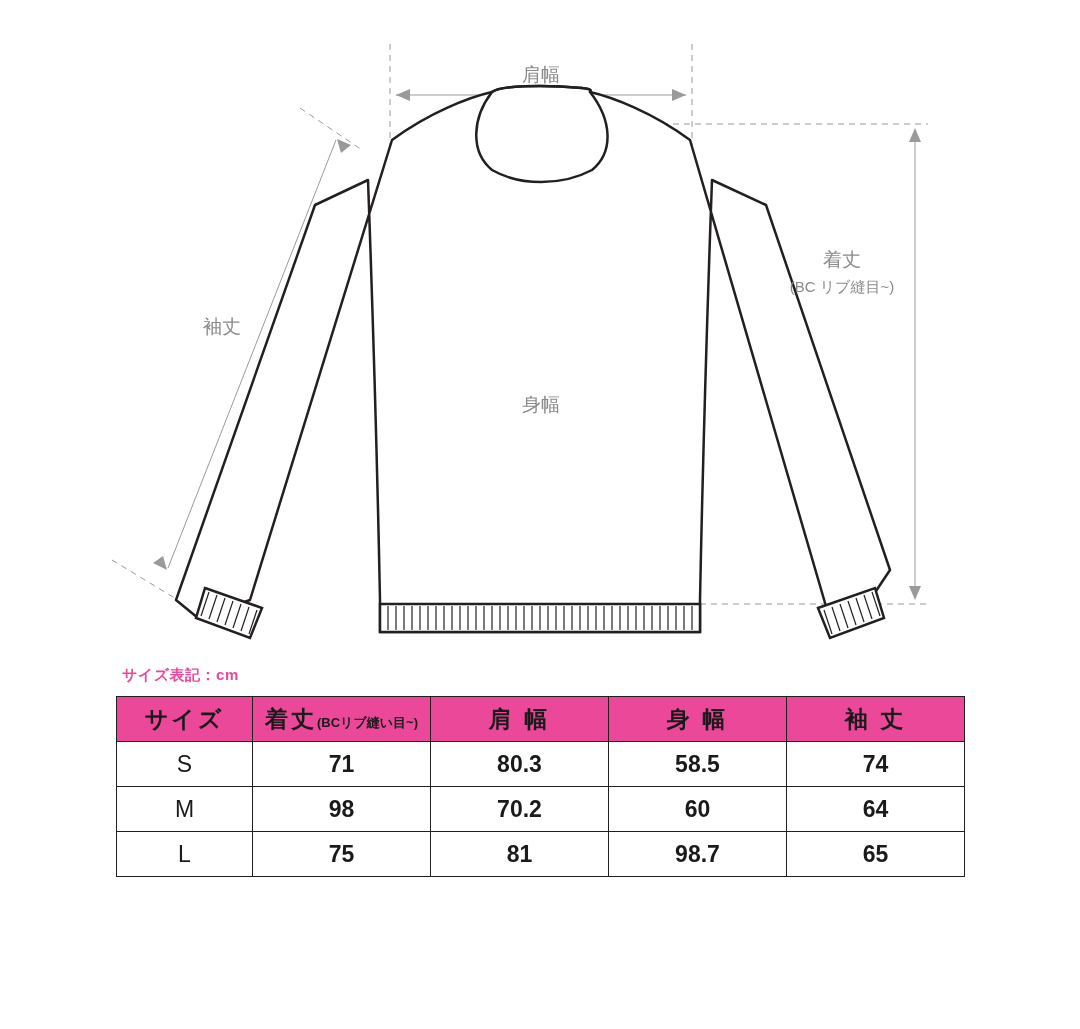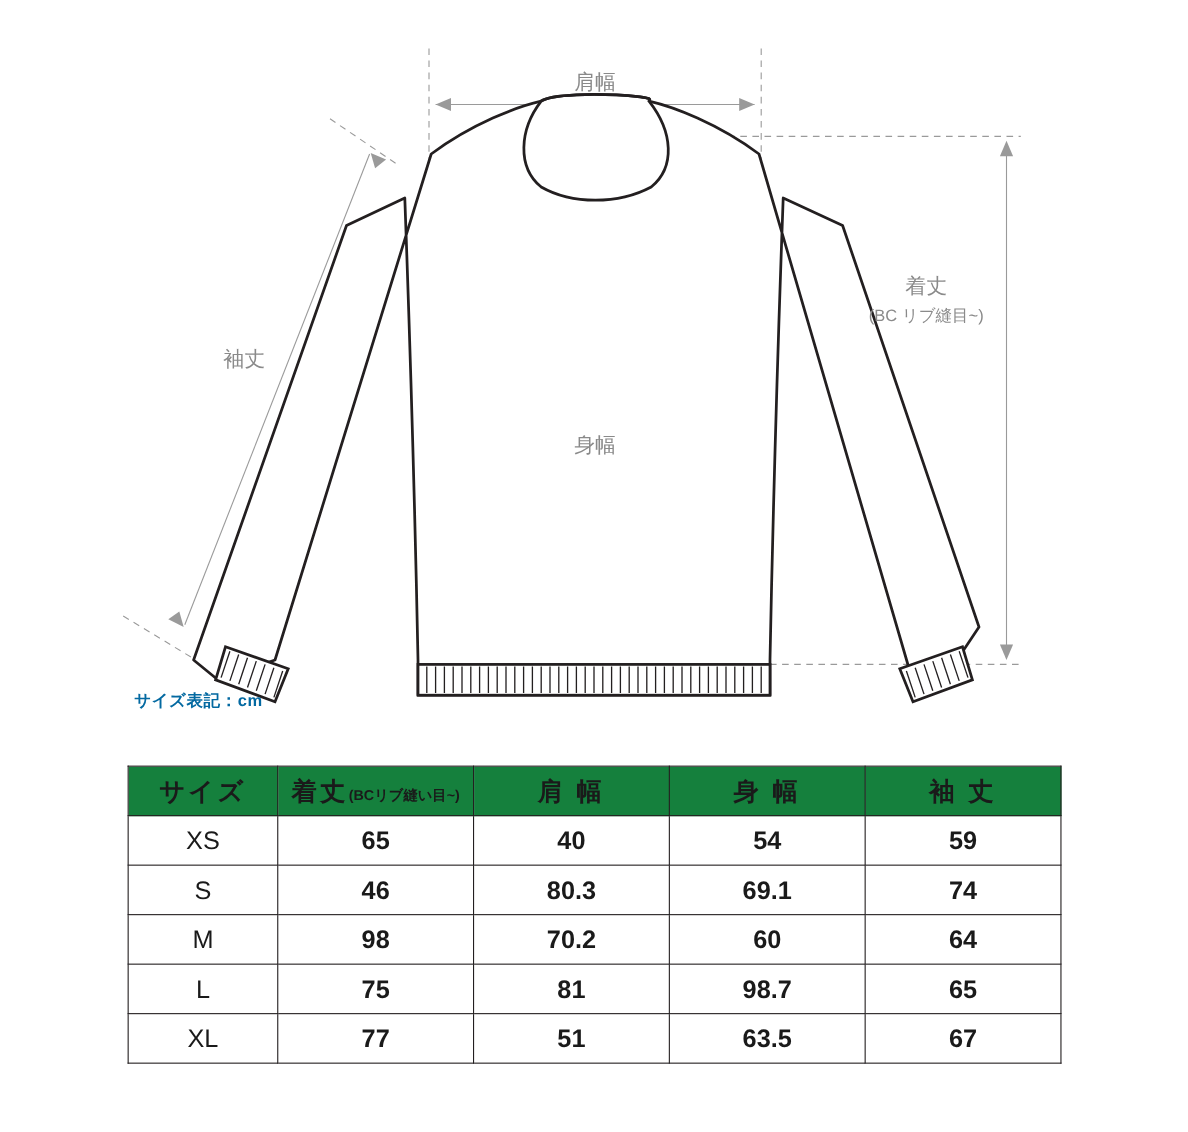--- a/index.html
+++ b/index.html
@@ -38,24 +38,24 @@
     fill: #8a8a8a;
     font-family: "Liberation Sans", sans-serif;
     font-size: 15px;
     text-anchor: middle;
   }
 
   
   #size-unit-note {
     position: absolute;
     left: 122px;
-    top: 628px;
+    top: 666px;
     font-size: 15px;
     font-weight: bold;
-    color: #0369a1;
+    color: #ec4899;
     letter-spacing: 0.5px;
     text-align: center;
   }
 
   
   #size-table-wrap {
     position: absolute;
     left: 116px;
     top: 696px;
     width: 848px;
@@ -67,21 +67,21 @@
   }
   table.size-table th,
   table.size-table td {
     border: 1px solid #231f20;
     text-align: center;
     vertical-align: middle;
     height: 44px;
     padding: 0;
   }
   table.size-table thead th {
-    background: #15803d;
+    background: #ec4899;
     font-size: 23px;
     font-weight: bold;
     letter-spacing: 3px;
   }
   table.size-table thead th .sub {
     font-size: 13px;
     letter-spacing: 0;
     font-weight: bold;
   }
   table.size-table tbody td.size-name {
@@ -265,49 +265,35 @@
       <tr>
         <th><span>サイズ</span></th>
         <th><span>着丈</span><span class="sub">(BCリブ縫い目~)</span></th>
         <th><span>肩 幅</span></th>
         <th><span>身 幅</span></th>
         <th><span>袖 丈</span></th>
       </tr>
     </thead>
     <tbody>
       <tr>
-        <td class="size-name">XS</td>
-        <td class="value">65</td>
-        <td class="value">40</td>
-        <td class="value">54</td>
-        <td class="value">59</td>
-      </tr>
-      <tr>
         <td class="size-name">S</td>
-        <td class="value">46</td>
+        <td class="value">71</td>
         <td class="value">80.3</td>
-        <td class="value">69.1</td>
+        <td class="value">58.5</td>
         <td class="value">74</td>
       </tr>
       <tr>
         <td class="size-name">M</td>
         <td class="value">98</td>
         <td class="value">70.2</td>
         <td class="value">60</td>
         <td class="value">64</td>
       </tr>
       <tr>
         <td class="size-name">L</td>
         <td class="value">75</td>
         <td class="value">81</td>
         <td class="value">98.7</td>
         <td class="value">65</td>
       </tr>
-      <tr>
-        <td class="size-name">XL</td>
-        <td class="value">77</td>
-        <td class="value">51</td>
-        <td class="value">63.5</td>
-        <td class="value">67</td>
-      </tr>
     </tbody>
   </table>
 </div>
 
 </body></html>

